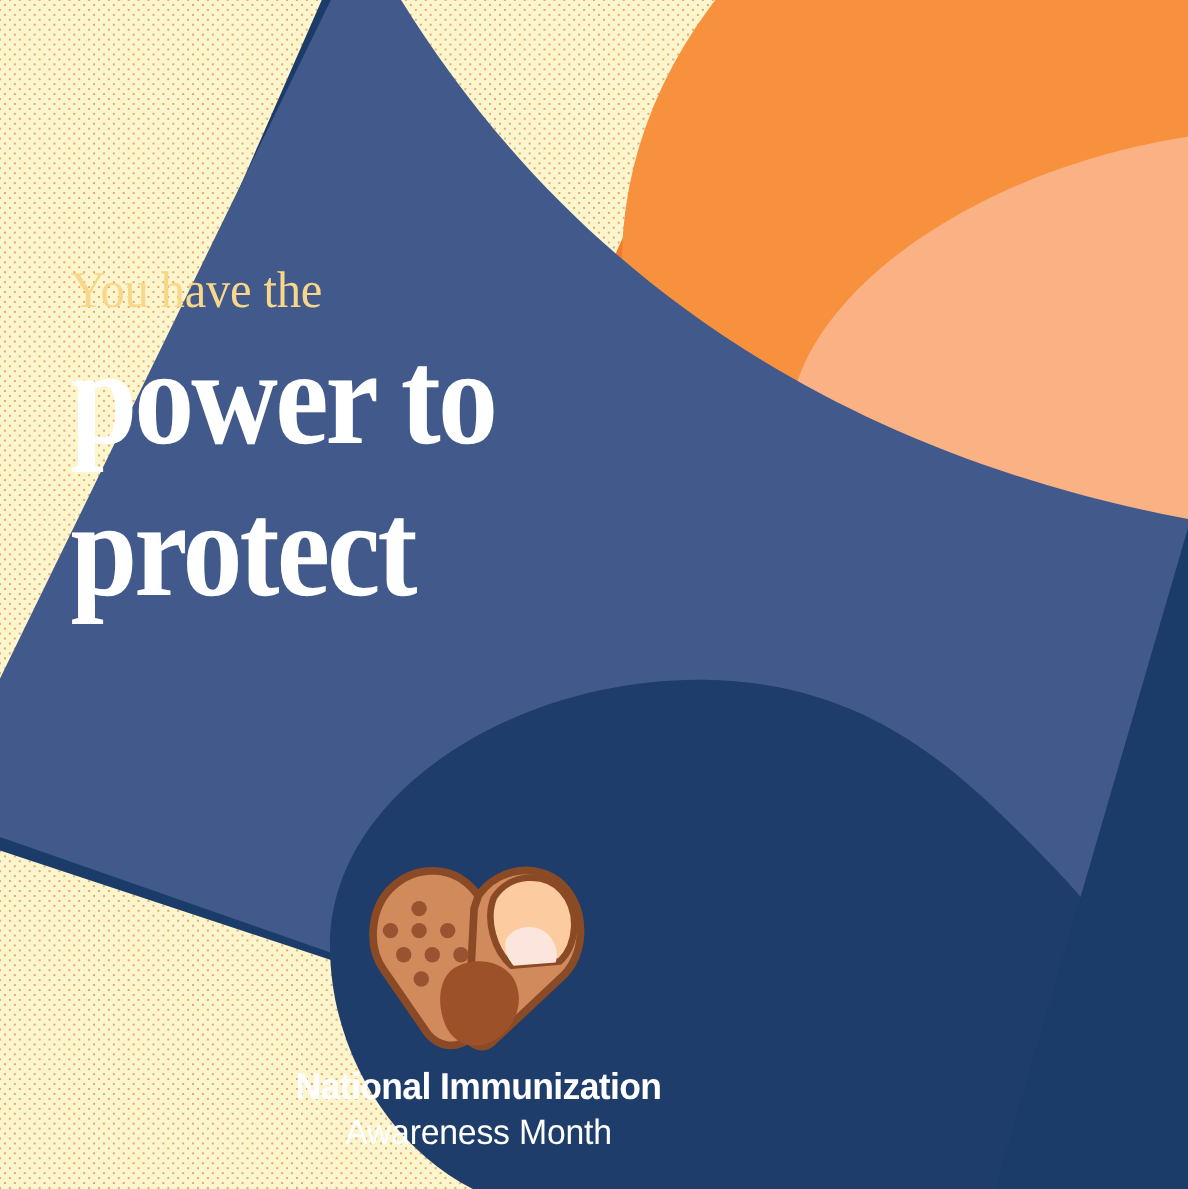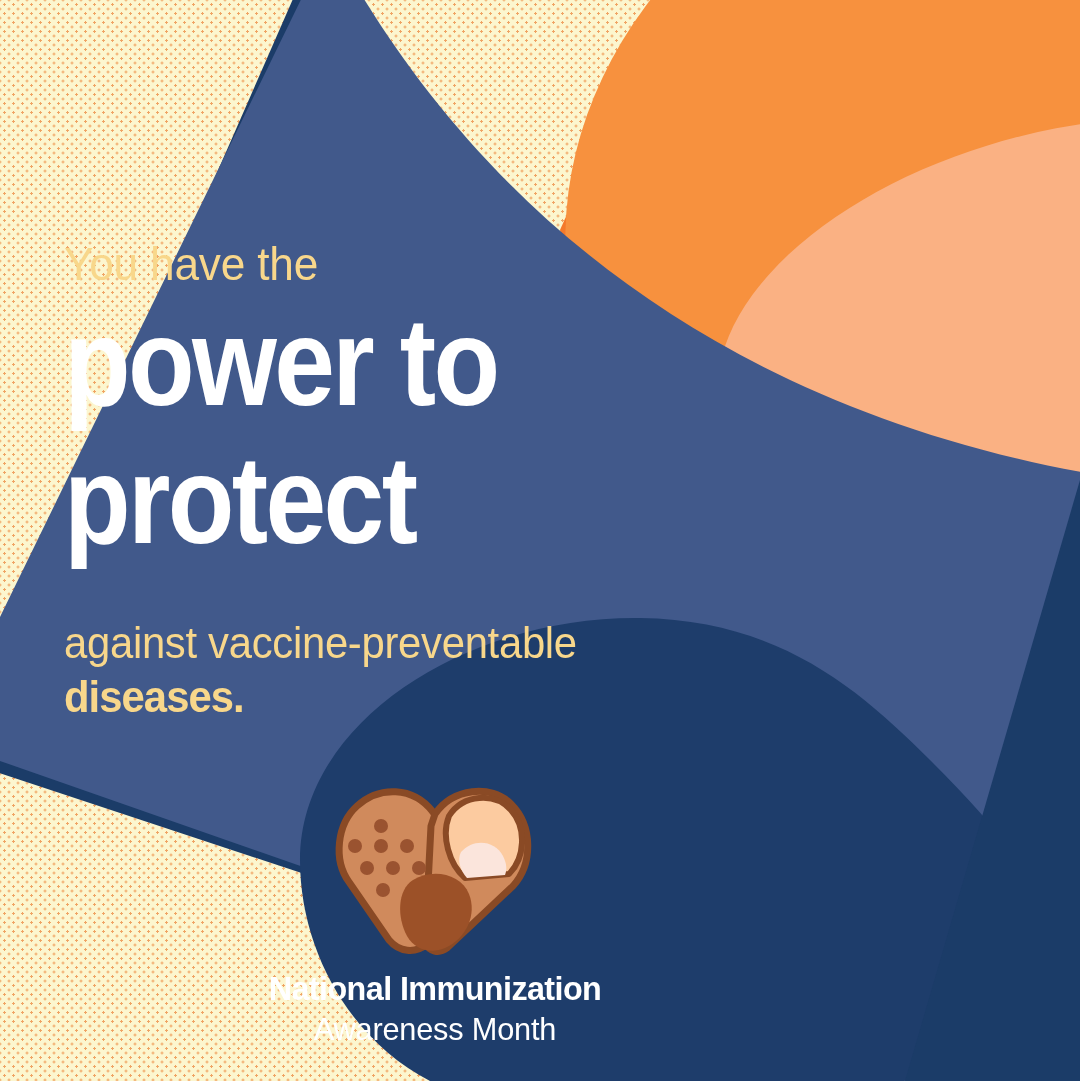--- a/index.html
+++ b/index.html
@@ -35,20 +35,21 @@
     background-size: 9px 9px, 9px 9px;
     background-position: 0 0, 4.5px 4.5px;
   }
 
   
   .copy {
     position: absolute;
     left: 64px;
     top: 236px;
     width: 700px;
+    font-family: Liberation Serif, serif;
   }
   .line-small {
     color: #F8D78B;
     font-size: 47px;
     line-height: 56px;
     font-weight: 400;
     letter-spacing: -0.2px;
     transform: scaleX(0.94);
     transform-origin: left center;
     white-space: nowrap;
@@ -167,24 +168,20 @@
       </g>
     </svg>
   </div>
 
   <div class="copy">
     <div class="line-small">You have the</div>
     <div class="line-huge">power to</div>
     <div class="line-huge second">protect</div>
   </div>
 
-  <div class="sub-wrap">
-    <div class="line-sub">against vaccine-preventable</div>
-    <div class="line-sub bold">diseases.</div>
-  </div>
 
   <div class="lockup">
 
     <svg class="heart-icon" width="216" height="176" viewBox="0 0 216 176" xmlns="http://www.w3.org/2000/svg">
 
       <g>
 
         <path d="M 30,24
                  C 52,4 86,4 106,30
                  L 114,44

